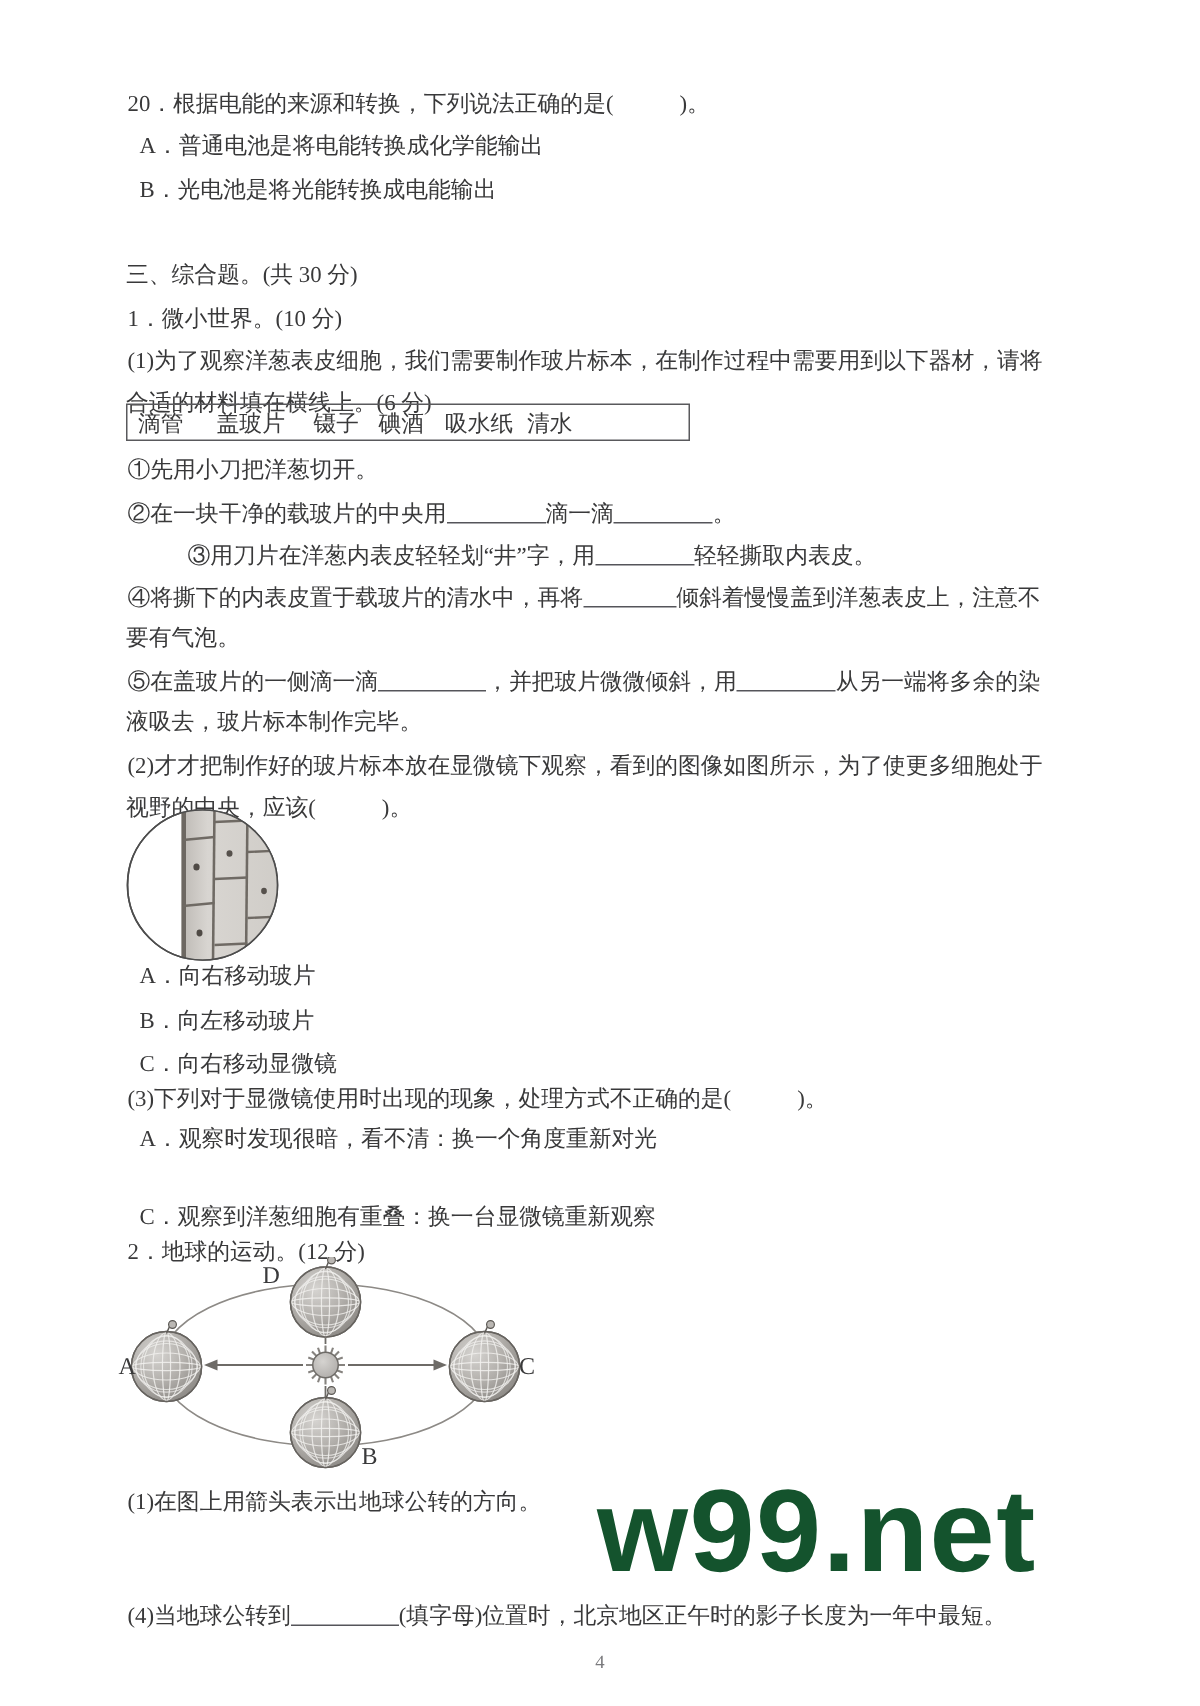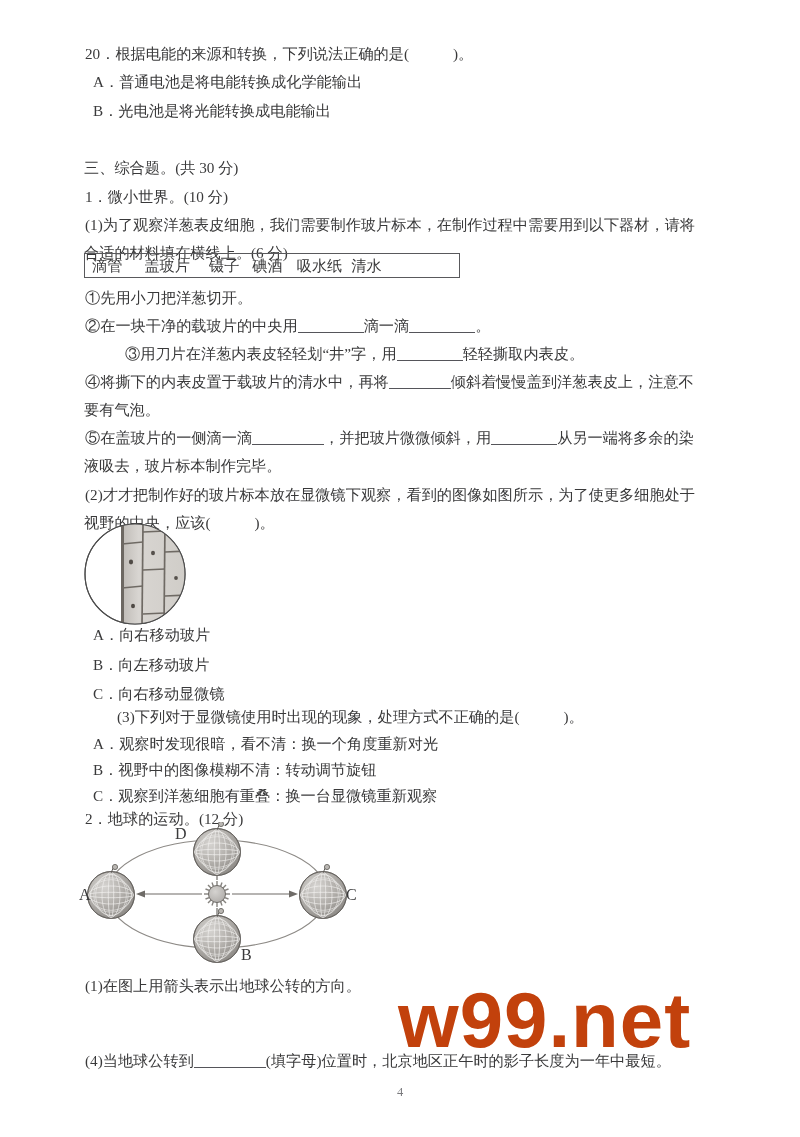--- a/index.html
+++ b/index.html
@@ -18,33 +18,33 @@
   }
 
   
   #watermark {
     position: absolute;
     left: 398px;
     top: 975px;
     font-family: "Liberation Sans", sans-serif;
     font-size: 78px;
     font-weight: bold;
-    color: #c2410c;
+    color: #14532d;
     letter-spacing: 1px;
     white-space: nowrap;
     z-index: 0;
     pointer-events: none;
     user-select: none;
   }
 
   
   #page {
     position: absolute;
     left: 0;
-    top: 0;
+    top: 16px;
     width: 800px;
     height: 817px;
     z-index: 2;
   }
 
   .line {
     position: absolute;
     white-space: nowrap;
     font-size: 15.2px;
     line-height: 1.0;
@@ -208,24 +208,23 @@
       </g>
 
       <circle cx="54" cy="52" r="50" fill="none" stroke="#4d4d4d" stroke-width="1.1"></circle>
     </svg>
   </div>
 
   <div class="line ind2" style="top:627px;"><span class="latin">A．</span><span>向右移动玻片</span></div>
   <div class="line ind2" style="top:657px;"><span class="latin">B．</span><span>向左移动玻片</span></div>
   <div class="line ind2" style="top:686px;"><span class="latin">C．</span><span>向右移动显微镜</span></div>
 
-  <div class="line ind1" style="top:709px;margin-left:32px;"><span class="latin">(3)</span><span>下列对于显微镜使用时出现的现象，处理方式不正确的是(</span><span class="gap"></span><span>)。</span></div>
+  <div class="line ind1" style="top:709px;"><span class="latin">(3)</span><span>下列对于显微镜使用时出现的现象，处理方式不正确的是(</span><span class="gap"></span><span>)。</span></div>
 
   <div class="line ind2" style="top:736px;"><span class="latin">A．</span><span>观察时发现很暗，看不清：换一个角度重新对光</span></div>
-  <div class="line ind2" style="top:762px;"><span class="latin">B．</span><span>视野中的图像模糊不清：转动调节旋钮</span></div>
   <div class="line ind2" style="top:788px;"><span class="latin">C．</span><span>观察到洋葱细胞有重叠：换一台显微镜重新观察</span></div>
 
   <div class="line ind1" style="top:811px;">2．地球的运动。(12 分)</div>
 
   <div id="earth-figure">
     <svg width="290" height="145" viewBox="0 0 290 145">
       <defs>
         <radialGradient id="globeGrad" cx="36%" cy="32%" r="72%">
           <stop offset="0%" stop-color="#d6d4d1"></stop>
           <stop offset="55%" stop-color="#b3b0ac"></stop>

